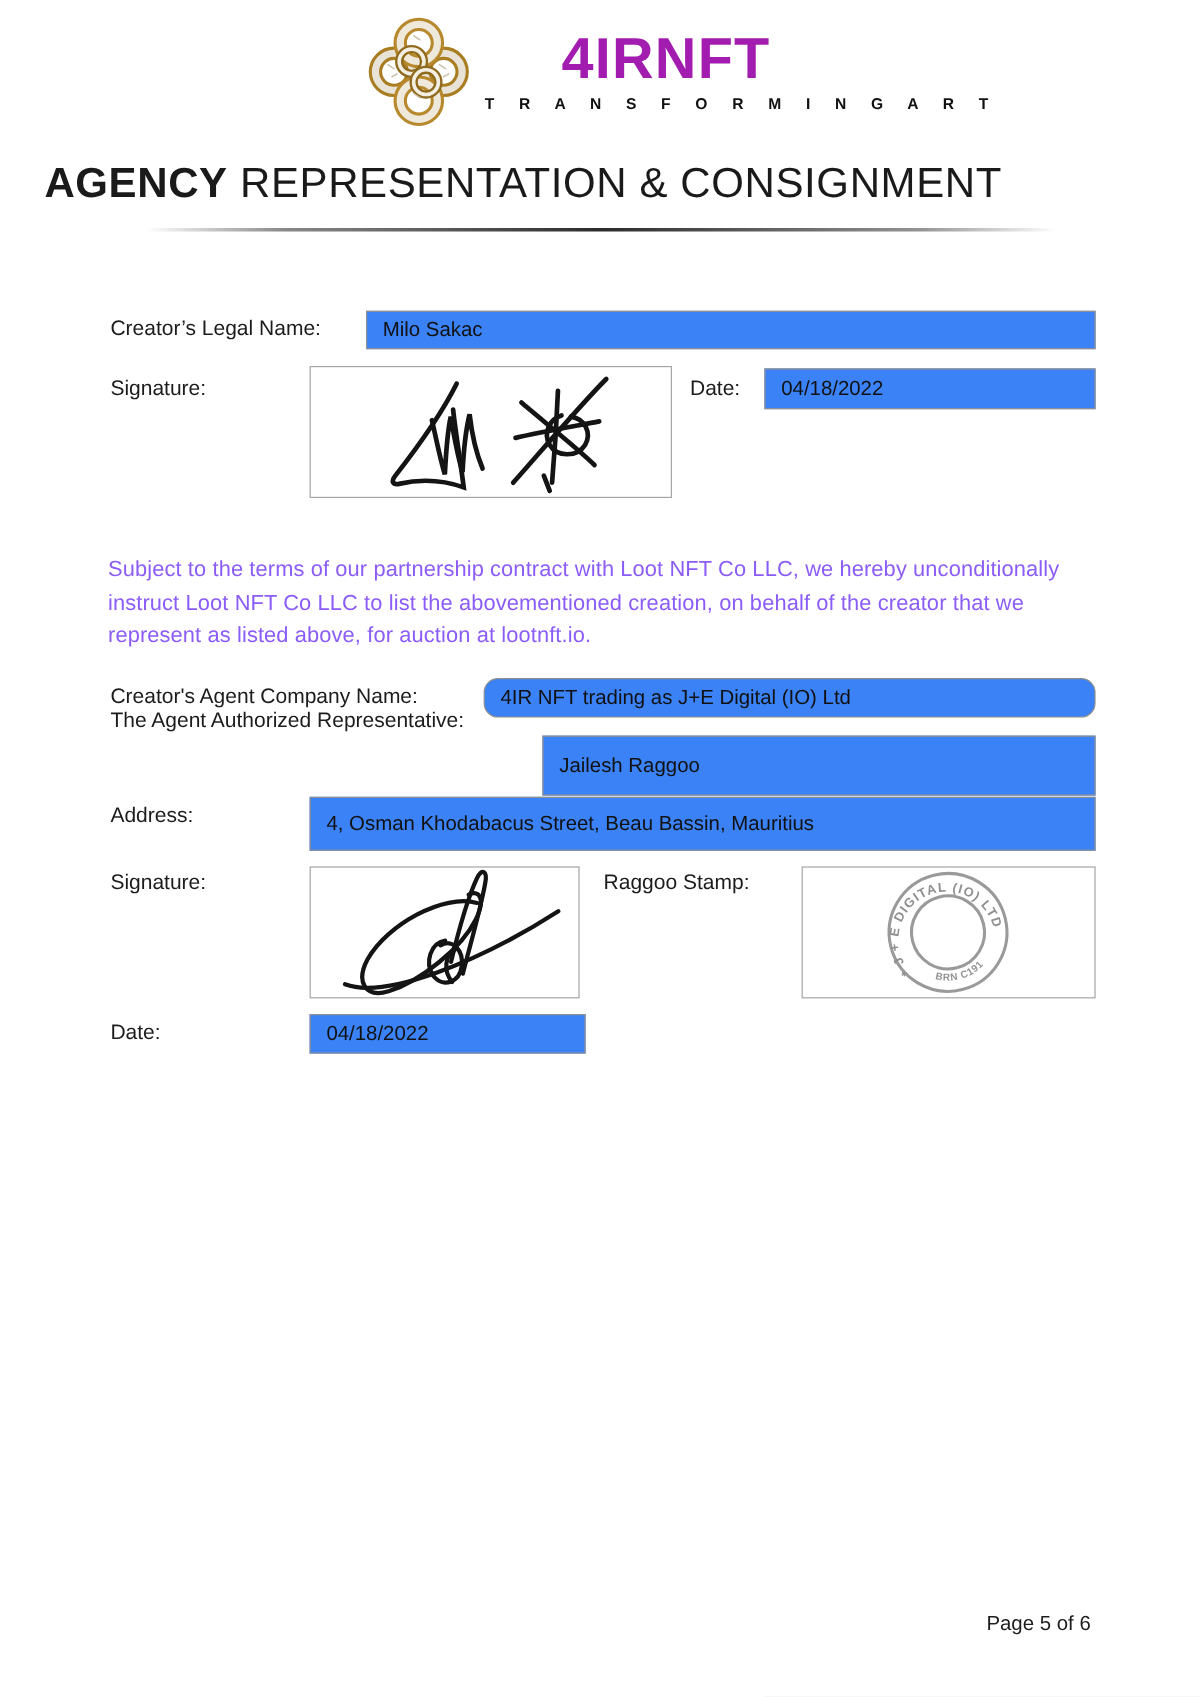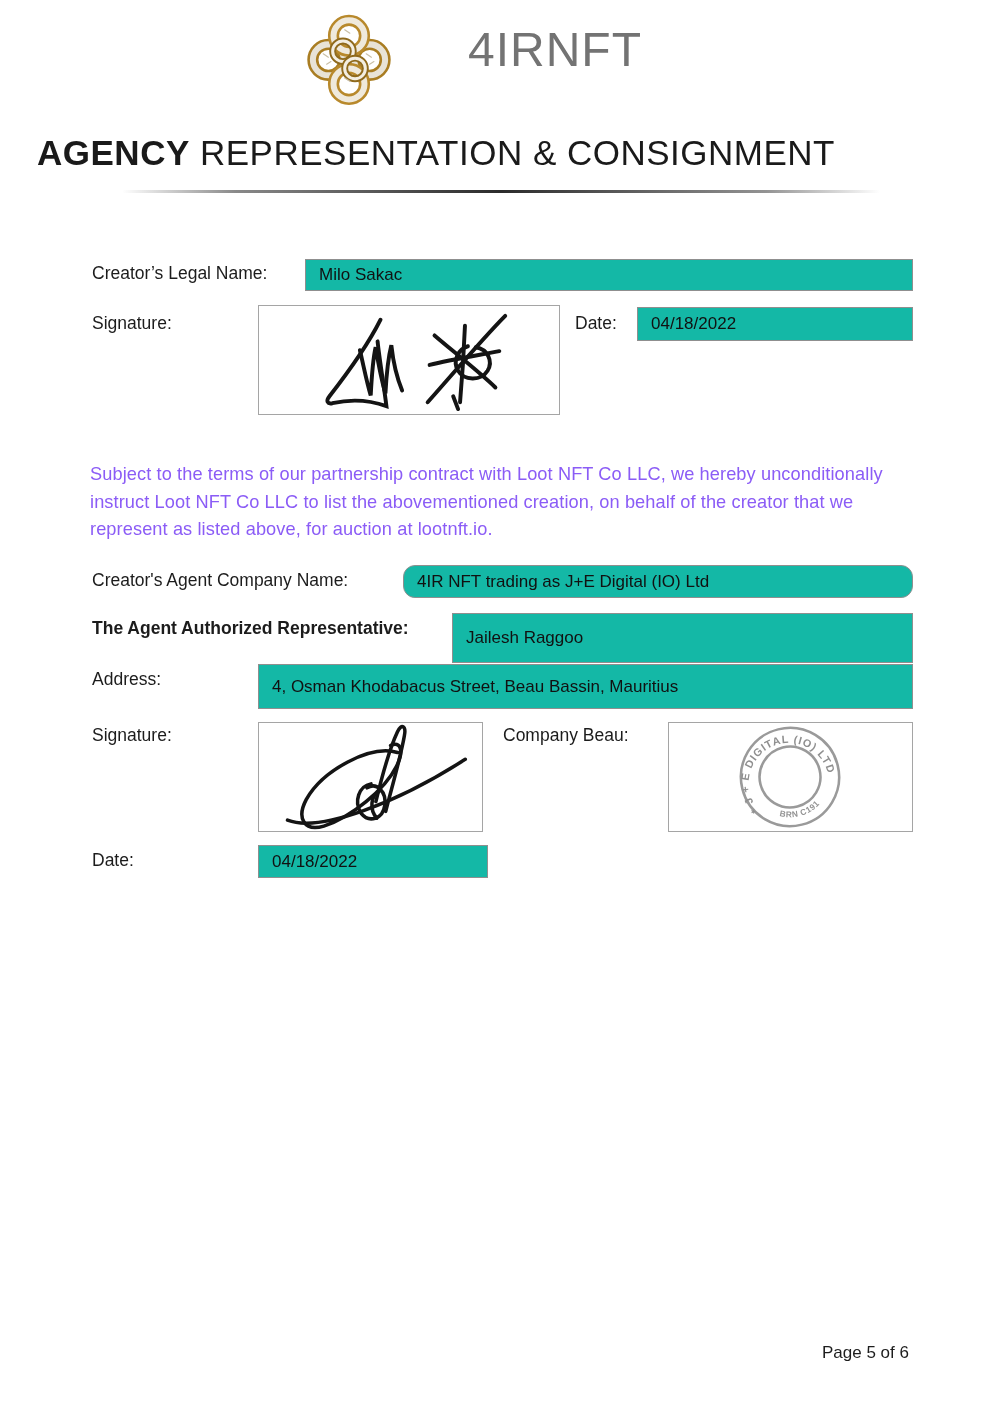--- a/index.html
+++ b/index.html
@@ -9,36 +9,36 @@
     margin:0 auto;
     background:#ffffff;
     font-family:"Liberation Sans", sans-serif;
     color:#161616;
     overflow:hidden;
   }
   .abs{position:absolute;}
 
   
   .logo-icon{left:306px;top:12px;width:86px;height:94px;}
-  .brand{left:468px;top:22px;font-size:48px;font-weight:400;letter-spacing:1px;color:#737373;text-align:center;}
+  .brand{left:468px;top:22px;font-size:48px;font-weight:700;letter-spacing:1px;color:#a21caf;text-align:center;}
   .tagline{left:404px;top:79px;font-size:13px;font-weight:700;letter-spacing:8.5px;color:#111;white-space:nowrap;}
 
   
   .title{left:0;top:133px;width:872px;text-align:center;font-size:35px;color:#1a1a1a;white-space:nowrap;letter-spacing:.5px;}
   .title .t-bold{font-weight:800;}
   .title .t-rest{font-weight:400;}
   .title-underline{
     left:122px;top:190px;width:758px;height:3px;border-radius:2px;
     background:linear-gradient(to right,rgba(0,0,0,0) 0%,rgba(40,40,40,.55) 15%,rgba(20,20,20,.9) 50%,rgba(40,40,40,.5) 85%,rgba(0,0,0,0) 100%);
   }
 
   
   .lbl{font-size:17.5px;color:#1c1c1c;white-space:nowrap;}
   .fbox{
-    border:1px solid #8f8f8f;background:#14b8a6;
+    border:1px solid #8f8f8f;background:#3b82f6;
     display:flex;align-items:center;
     font-size:17px;color:#111;padding-left:13px;box-sizing:border-box;white-space:nowrap;
   }
   .sigbox{border:1px solid #a5a5a5;background:#fff;box-sizing:border-box;}
   .para{left:90px;top:461px;width:836px;font-size:18.2px;line-height:27.5px;color:#8b5cf6;letter-spacing:.1px;}
 
   .footer-page{left:822px;top:1343px;font-size:17px;color:#1d1d1d;}
 
   svg{display:block;}
 </style>
@@ -64,20 +64,21 @@
       <circle cx="43" cy="45" r="12" stroke="#f3eee2" stroke-width="3.5"></circle>
       <circle cx="57" cy="65" r="12" stroke="#8f6a1d" stroke-width="8"></circle>
       <circle cx="57" cy="65" r="12" stroke="#f3eee2" stroke-width="3.5"></circle>
 
       <g stroke="#c9bfa6" stroke-width="1.4">
         <path d="M20,48 l6,4 M70,48 l6,4 M45,20 l6,4 M45,76 l6,4 M24,60 l5,-3 M74,60 l5,-3"></path>
       </g>
     </g>
   </svg>
   <div class="abs brand">4IRNFT</div>
+  <div class="abs tagline">T R A N S F O R M I N G   A R T</div>
 
   <div class="abs title">
     <span class="t-bold">AGENCY</span><span class="t-rest"> REPRESENTATION &amp; CONSIGNMENT</span>
   </div>
   <div class="abs title-underline"></div>
 
   <div class="abs lbl" style="left:92px;top:263px;">Creator’s Legal Name:</div>
   <div class="abs fbox" style="left:305px;top:259px;width:608px;height:32px;">
     <span>Milo Sakac</span>
   </div>
@@ -102,21 +103,21 @@
     <span>04/18/2022</span>
   </div>
 
   <div class="abs para">Subject to the terms of our partnership contract with Loot NFT Co LLC, we hereby unconditionally instruct Loot NFT Co LLC to list the abovementioned creation, on behalf of the creator that we represent as listed above, for auction at lootnft.io.</div>
 
   <div class="abs lbl" style="left:92px;top:570px;">Creator's Agent Company Name:</div>
   <div class="abs fbox" style="left:403px;top:565px;width:510px;height:33px;border-radius:12px;">
     <span>4IR NFT trading as J+E Digital (IO) Ltd</span>
   </div>
 
-  <div class="abs lbl" style="left:92px;top:618px;font-weight:bold;">The Agent Authorized Representative:</div>
+  <div class="abs lbl" style="left:92px;top:590px;">The Agent Authorized Representative:</div>
   <div class="abs fbox" style="left:452px;top:613px;width:461px;height:50px;">
     <span>Jailesh Raggoo</span>
   </div>
 
   <div class="abs lbl" style="left:92px;top:669px;">Address:</div>
   <div class="abs fbox" style="left:258px;top:664px;width:655px;height:45px;">
     <span>4, Osman Khodabacus Street, Beau Bassin, Mauritius</span>
   </div>
 
   <div class="abs lbl" style="left:92px;top:725px;">Signature:</div>
@@ -124,21 +125,21 @@
     <svg viewBox="0 0 225 110" width="223" height="108">
       <g fill="none" stroke="#141414" stroke-width="3.6" stroke-linecap="round">
         <path d="M140,30 C112,22 64,48 47,78 C37,97 45,111 65,105 C93,96 127,68 139,44 C147,28 143,18 133,23"></path>
         <path d="M118,80 C124,55 132,26 140,9 C144,0 149,3 147,13 C143,36 134,66 128,90"></path>
         <path d="M113,62 C101,64 95,80 103,92 C111,102 125,98 127,84 C129,70 119,60 109,66"></path>
         <path d="M121,70 C113,74 111,88 119,97"></path>
         <path d="M28,99 C62,112 142,80 209,37"></path>
       </g>
     </svg>
   </div>
-  <div class="abs lbl" style="left:503px;top:725px;">Company Beau:</div>
+  <div class="abs lbl" style="left:503px;top:725px;">Raggoo Stamp:</div>
   <div class="abs sigbox" style="left:668px;top:722px;width:245px;height:110px;">
     <svg viewBox="0 0 245 110" width="243" height="108">
       <defs>
         <path id="stampTopArc" d="M 84.6,82.5 A 41,41 0 1 1 160.4,61.1"></path>
         <path id="stampBottomArc" d="M 98.5,88.6 A 41,41 0 0 0 145.5,88.6"></path>
       </defs>
       <g transform="rotate(-14 122 55)" fill="none">
         <circle cx="122" cy="55" r="50" stroke="#9a9a9a" stroke-width="2.6"></circle>
         <circle cx="122" cy="55" r="31" stroke="#9a9a9a" stroke-width="2.6"></circle>
         <text font-family="Liberation Sans, sans-serif" font-size="11" font-weight="700" fill="#8f8f8f" letter-spacing="1">

